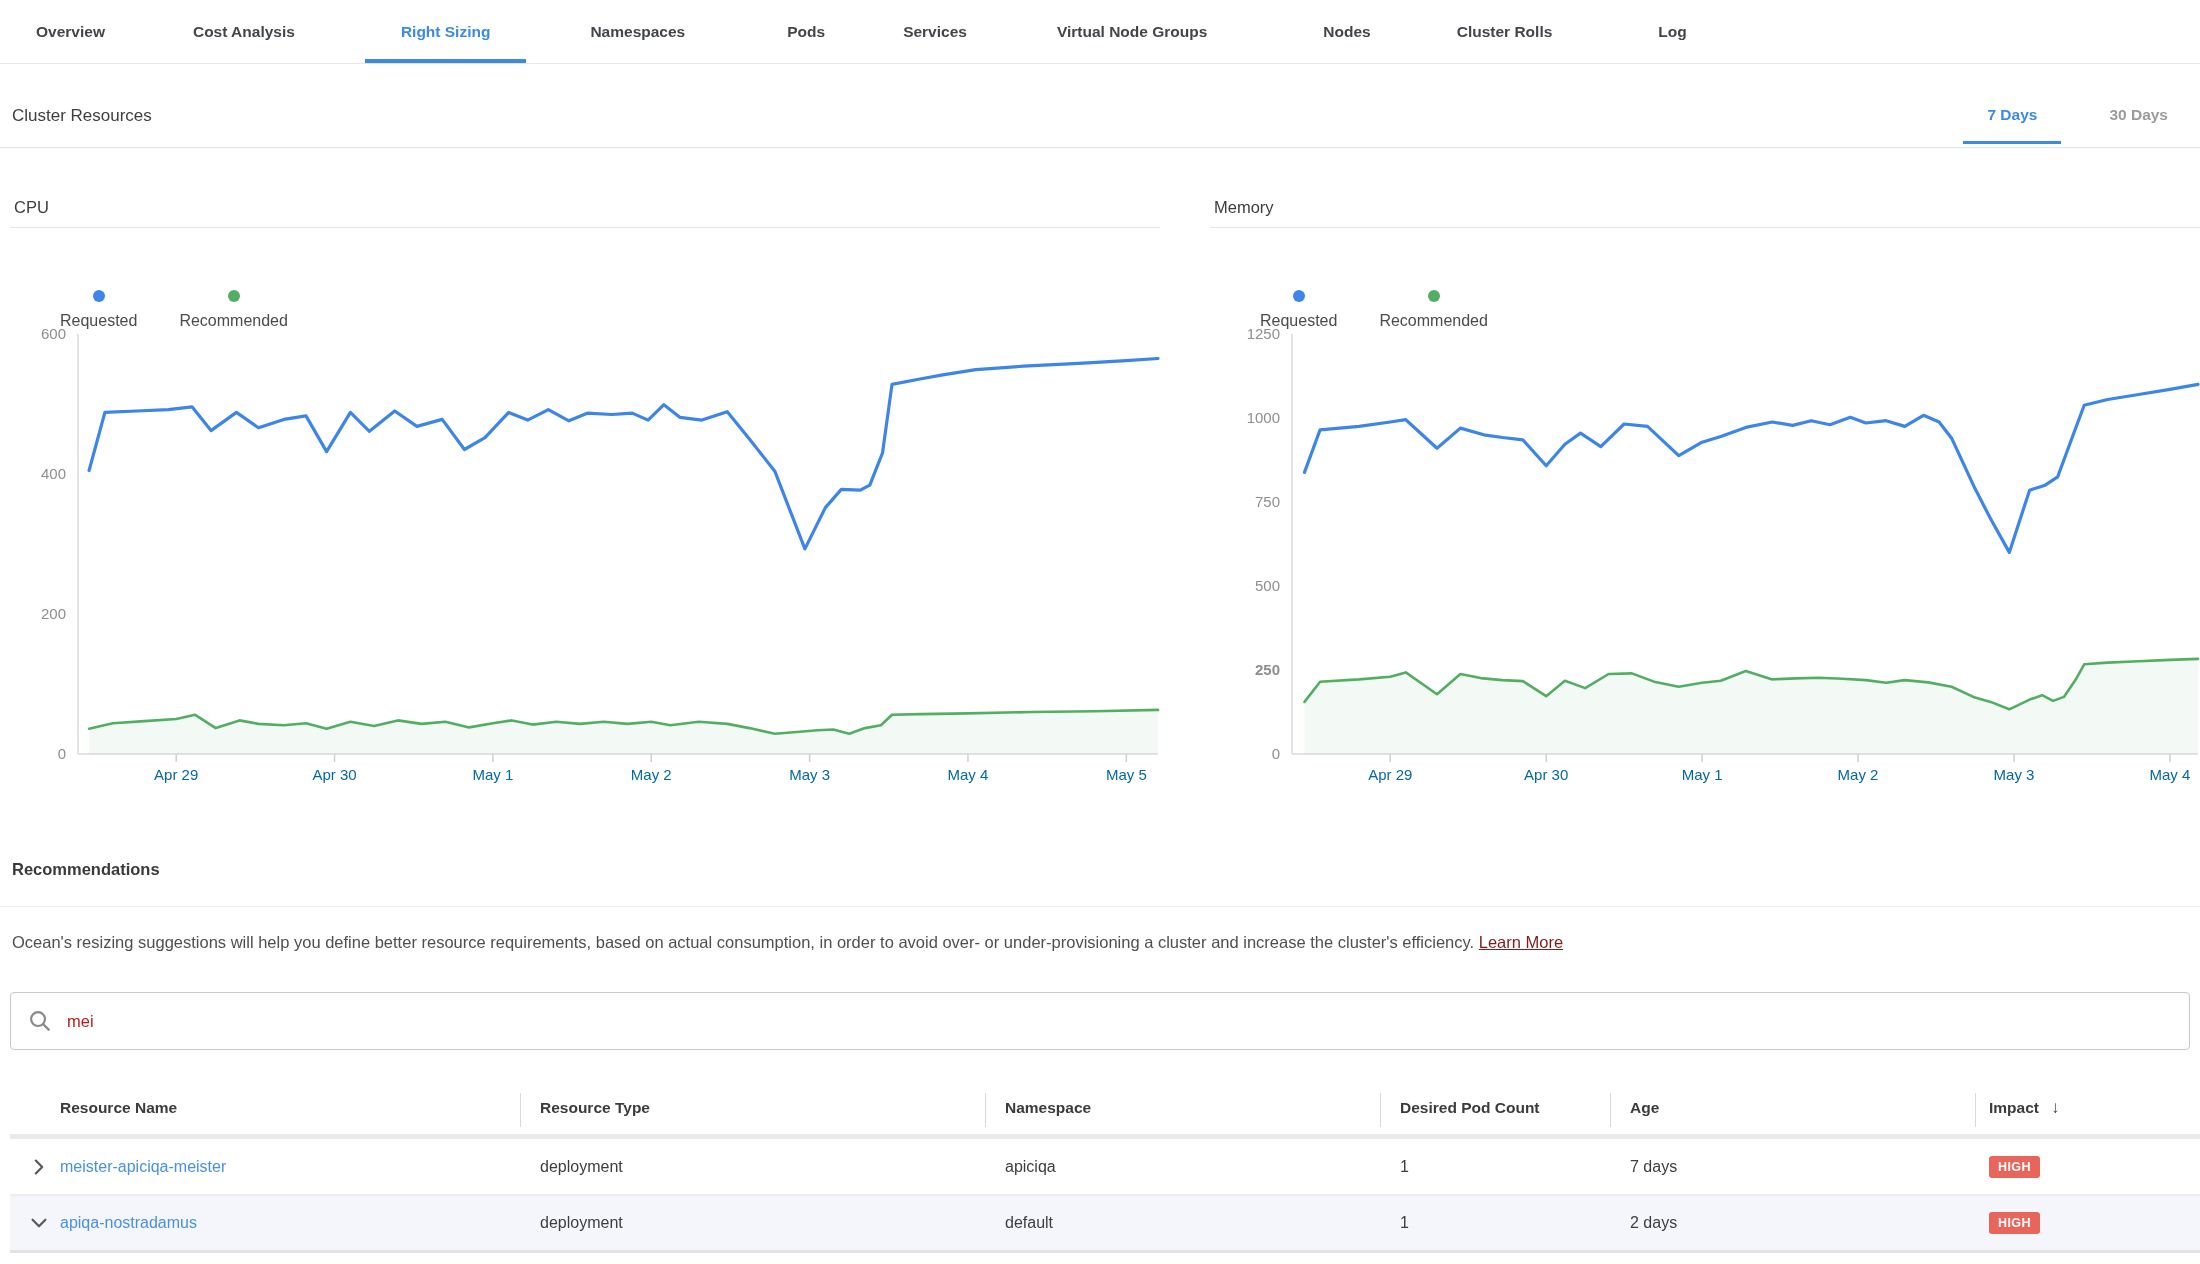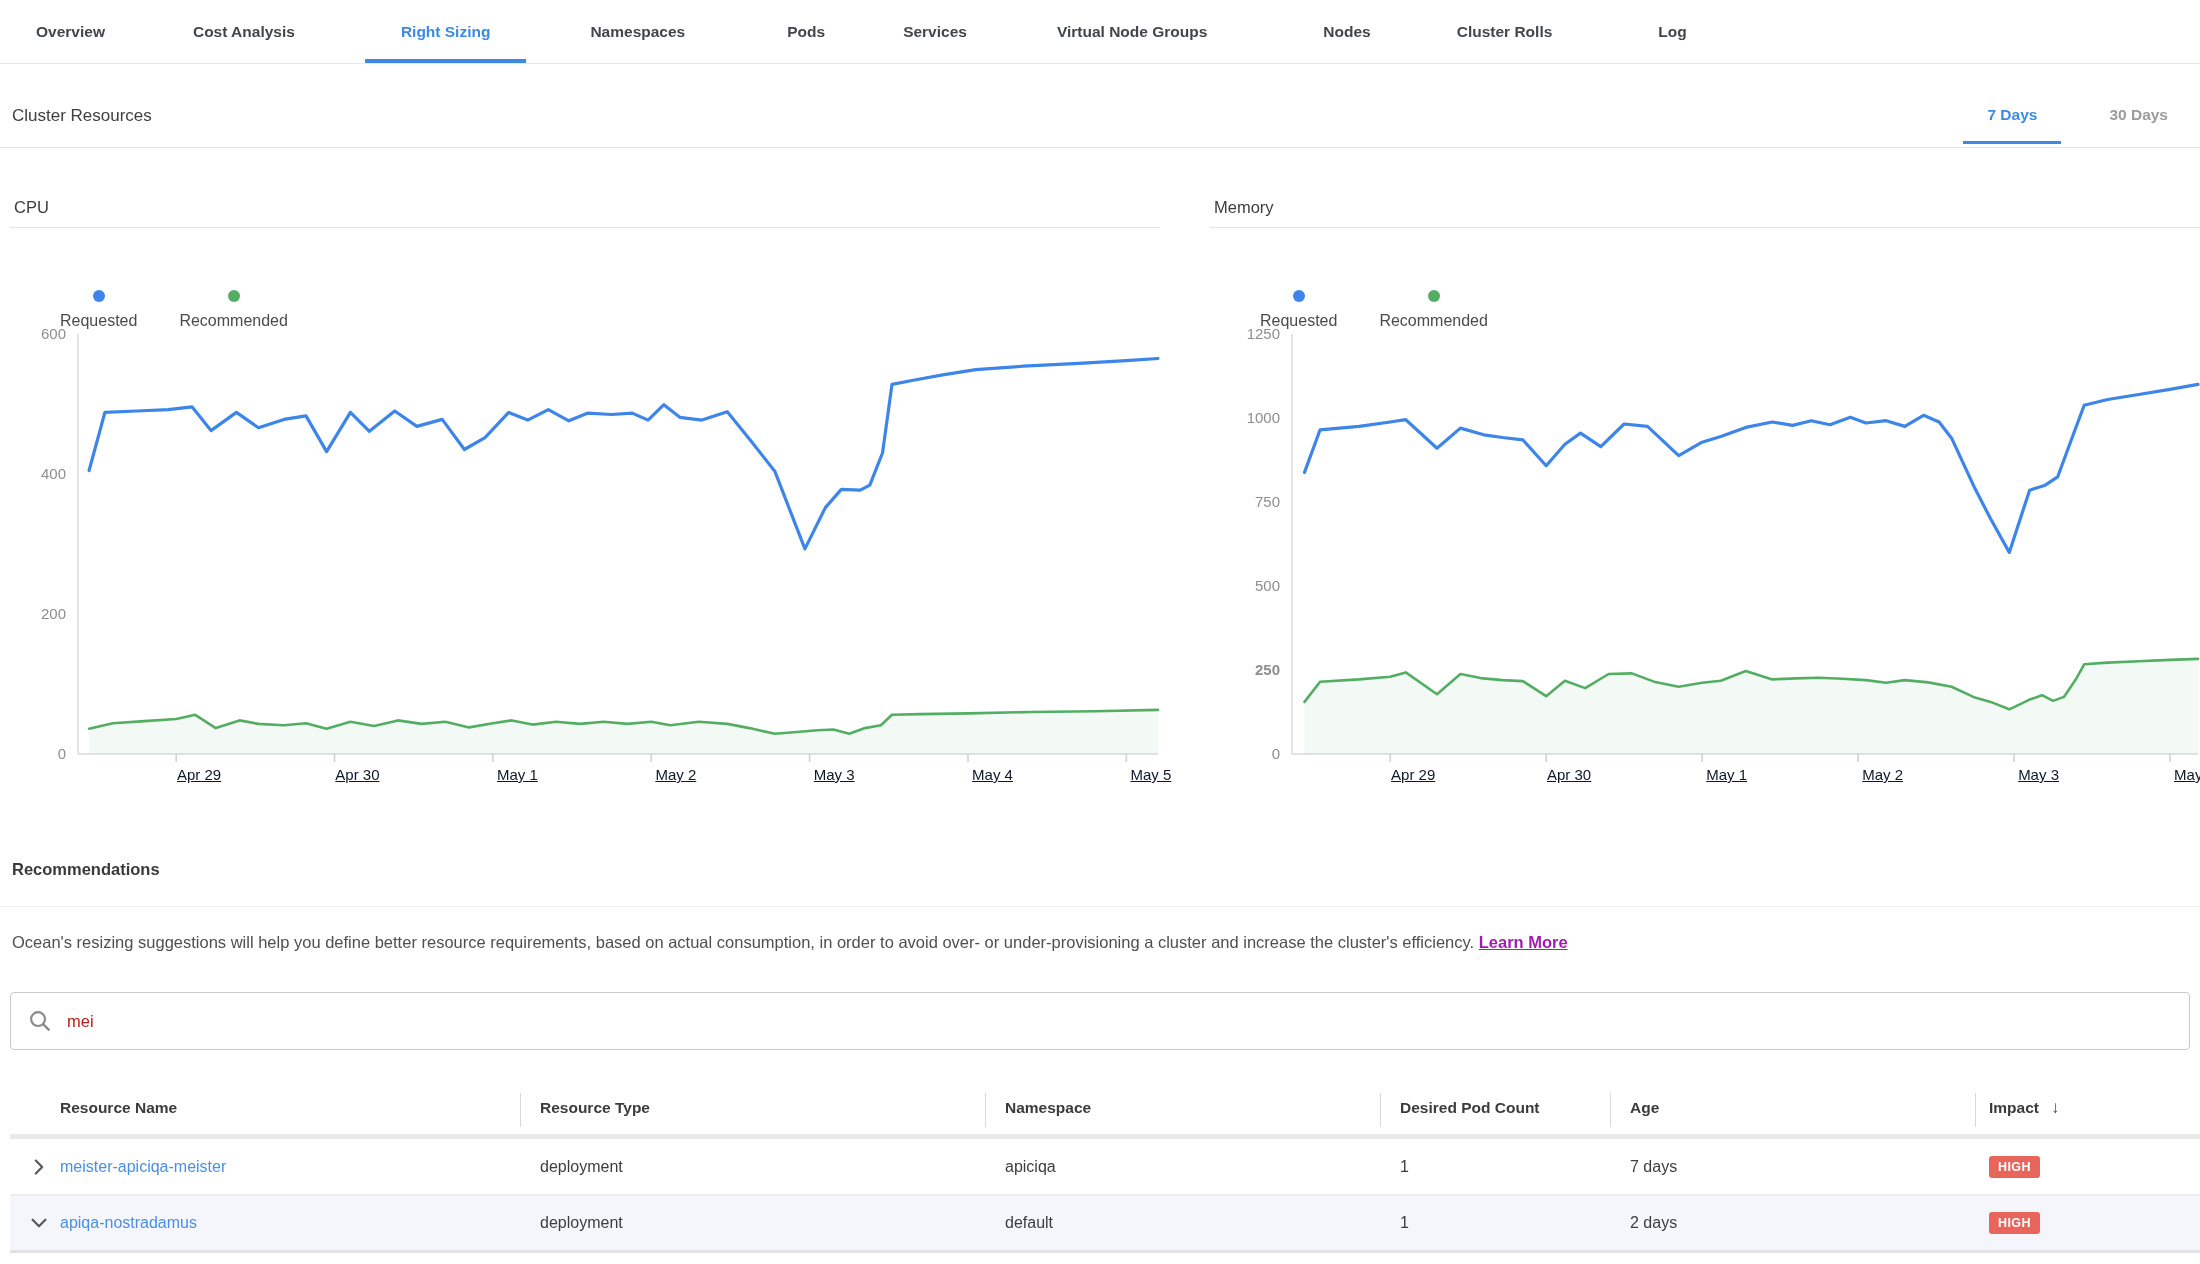--- a/index.html
+++ b/index.html
@@ -38,30 +38,30 @@
     font-weight:500; color:#3c3c3c; }
   .chart-title-divider { position:absolute; top:37px; left:0; right:0;
     height:1px; background:#e4e4e4; }
   .legend { position:absolute; top:100px; left:50px; display:flex; gap:42px; }
   .legend-item { display:flex; align-items:center; gap:10px; cursor:pointer;flex-direction:column; }
   .legend-dot { width:12px; height:12px; border-radius:50%; }
   .legend-label { font-size:16px; color:#4b4b4b; }
   .plot { position:absolute; top:130px; left:0; right:0; height:470px; }
   .plot svg { position:absolute; top:0; left:0; }
   .ytick { position:absolute; text-align:right; font-size:15px; color:#8e8e8e; }
-  .xtick { position:absolute; width:90px; text-align:right; font-size:15px; color:#0f172a;text-decoration:underline; }
+  .xtick { position:absolute; width:90px; text-align:center; font-size:15px; color:#0369a1; }
 
   
   .reco-title { position:absolute; left:12px; top:860px; font-size:16.5px;
     font-weight:600; color:#3a3a3a; }
   .reco-divider { position:absolute; top:906px; left:0; width:2200px;
     height:1px; background:#ececec; }
   .reco-desc { position:absolute; left:12px; top:930px; font-size:16.5px;
     color:#4f4f4f; line-height:24px; }
-  .learn-more { color:#a21caf; text-decoration:underline; cursor:pointer;font-weight:bold; }
+  .learn-more { color:#7f1d1d; text-decoration:underline; cursor:pointer; }
 
   .search-box { position:absolute; left:10px; top:992px; width:2180px; height:58px;
     border:1px solid #c9c9c9; border-radius:4px; background:#fff;
     display:flex; align-items:center; padding:0 16px; gap:14px; }
   .search-box input { border:none; outline:none; flex:1; font-size:16.5px;
     color:#b91c1c; font-family:"Liberation Sans", sans-serif; background:transparent; }
 
   
   .table { position:absolute; left:10px; top:1082px; width:2190px; }
   .thead { display:flex; height:57px; align-items:center;

